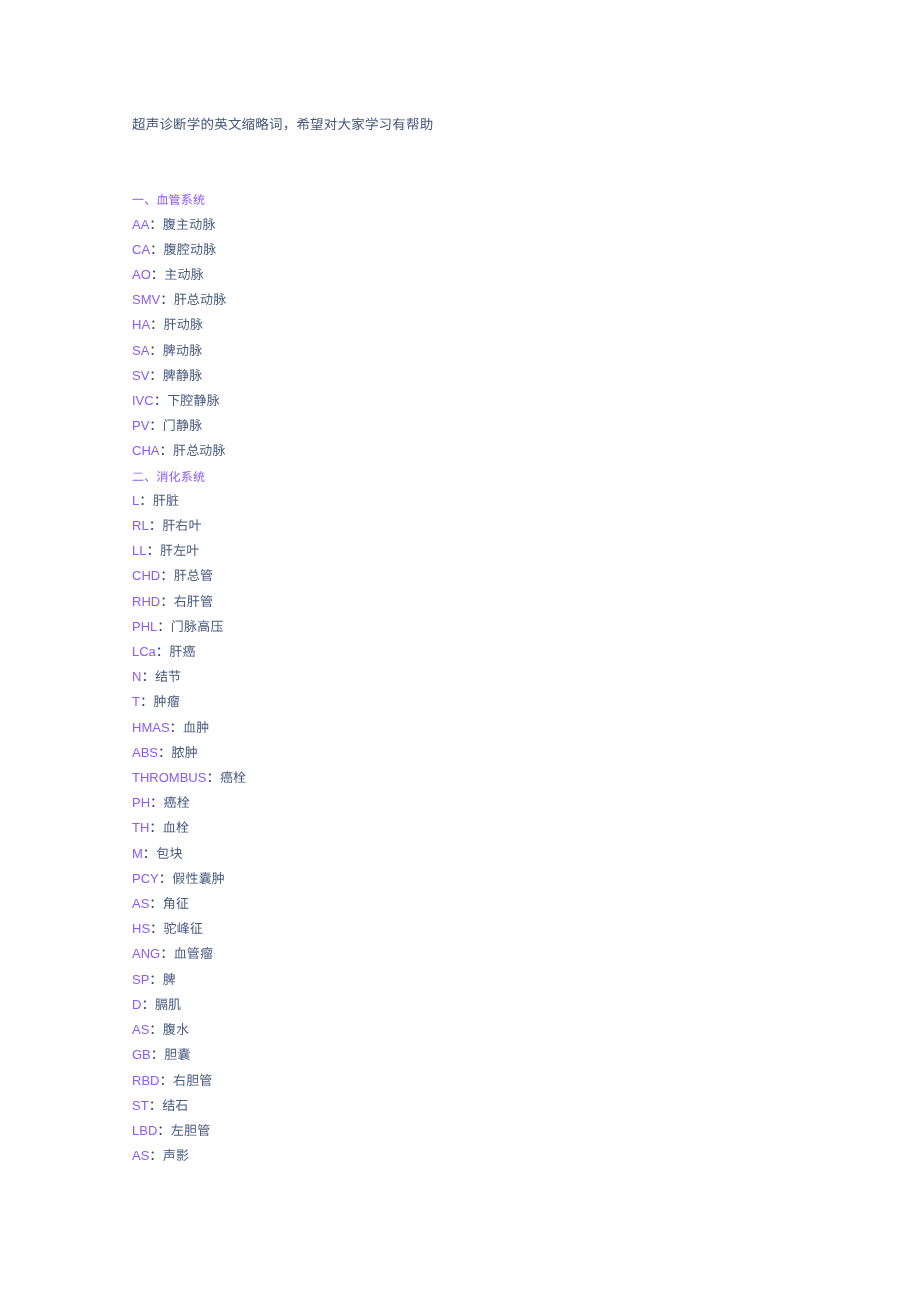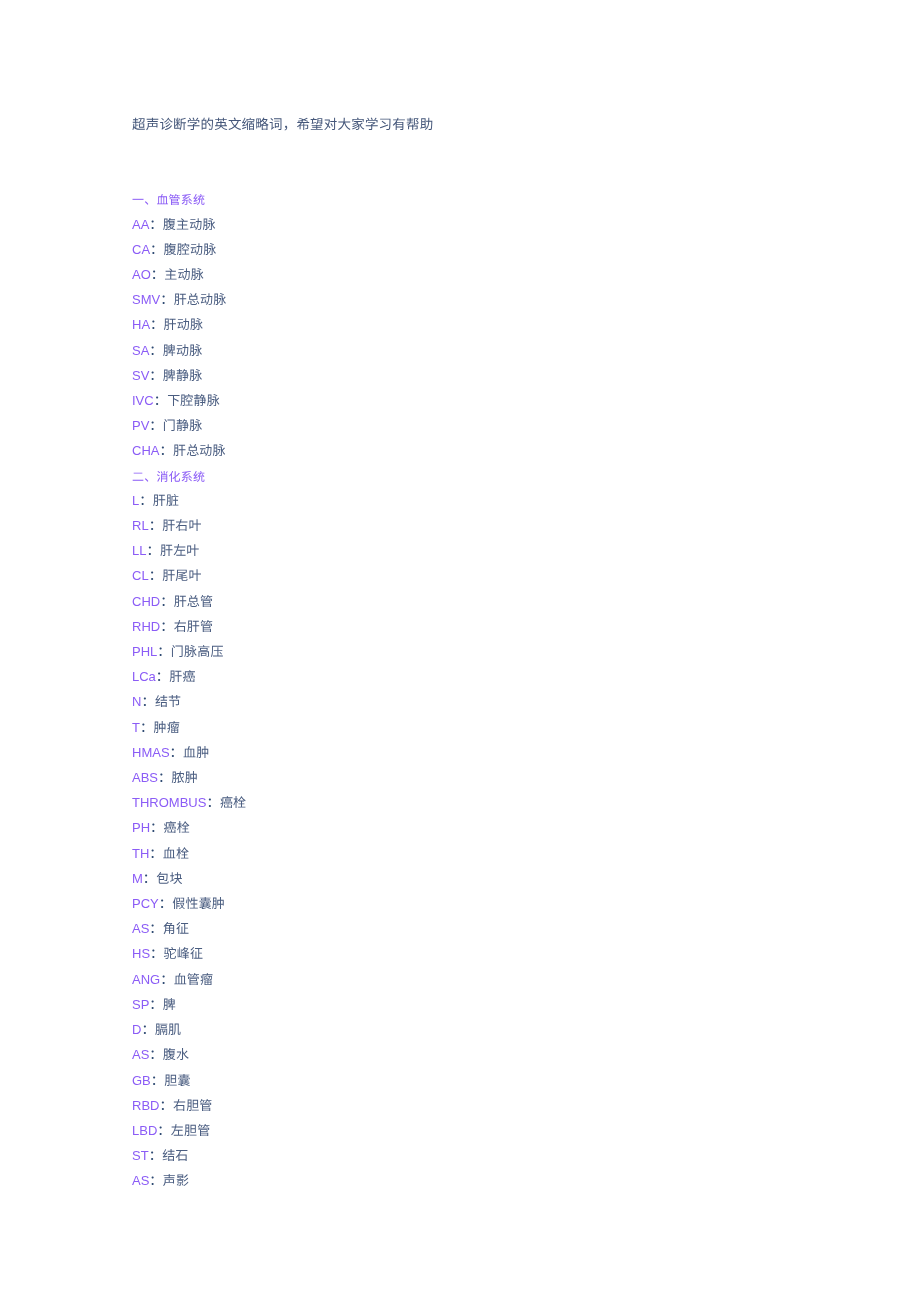--- a/index.html
+++ b/index.html
@@ -113,21 +113,20 @@
         <p class="entry"><span class="abbr">HA</span><span class="sep">：</span><span class="meaning">肝动脉</span></p>
         <p class="entry"><span class="abbr">SA</span><span class="sep">：</span><span class="meaning">脾动脉</span></p>
         <p class="entry"><span class="abbr">SV</span><span class="sep">：</span><span class="meaning">脾静脉</span></p>
         <p class="entry"><span class="abbr">IVC</span><span class="sep">：</span><span class="meaning">下腔静脉</span></p>
         <p class="entry"><span class="abbr">PV</span><span class="sep">：</span><span class="meaning">门静脉</span></p>
         <p class="entry"><span class="abbr">CHA</span><span class="sep">：</span><span class="meaning">肝总动脉</span></p>
         <p class="section-heading">二、消化系统</p>
         <p class="entry"><span class="abbr">L</span><span class="sep">：</span><span class="meaning">肝脏</span></p>
         <p class="entry"><span class="abbr">RL</span><span class="sep">：</span><span class="meaning">肝右叶</span></p>
         <p class="entry"><span class="abbr">LL</span><span class="sep">：</span><span class="meaning">肝左叶</span></p>
-        <p class="entry"><span class="abbr">CL</span><span class="sep">：</span><span class="meaning">肝尾叶</span></p>
         <p class="entry"><span class="abbr">CHD</span><span class="sep">：</span><span class="meaning">肝总管</span></p>
         <p class="entry"><span class="abbr">RHD</span><span class="sep">：</span><span class="meaning">右肝管</span></p>
         <p class="entry"><span class="abbr">PHL</span><span class="sep">：</span><span class="meaning">门脉高压</span></p>
         <p class="entry"><span class="abbr">LCa</span><span class="sep">：</span><span class="meaning">肝癌</span></p>
         <p class="entry"><span class="abbr">N</span><span class="sep">：</span><span class="meaning">结节</span></p>
         <p class="entry"><span class="abbr">T</span><span class="sep">：</span><span class="meaning">肿瘤</span></p>
         <p class="entry"><span class="abbr">HMAS</span><span class="sep">：</span><span class="meaning">血肿</span></p>
         <p class="entry"><span class="abbr">ABS</span><span class="sep">：</span><span class="meaning">脓肿</span></p>
         <p class="entry"><span class="abbr">THROMBUS</span><span class="sep">：</span><span class="meaning">癌栓</span></p>
         <p class="entry"><span class="abbr">PH</span><span class="sep">：</span><span class="meaning">癌栓</span></p>
@@ -135,19 +134,19 @@
         <p class="entry"><span class="abbr">M</span><span class="sep">：</span><span class="meaning">包块</span></p>
         <p class="entry"><span class="abbr">PCY</span><span class="sep">：</span><span class="meaning">假性囊肿</span></p>
         <p class="entry"><span class="abbr">AS</span><span class="sep">：</span><span class="meaning">角征</span></p>
         <p class="entry"><span class="abbr">HS</span><span class="sep">：</span><span class="meaning">驼峰征</span></p>
         <p class="entry"><span class="abbr">ANG</span><span class="sep">：</span><span class="meaning">血管瘤</span></p>
         <p class="entry"><span class="abbr">SP</span><span class="sep">：</span><span class="meaning">脾</span></p>
         <p class="entry"><span class="abbr">D</span><span class="sep">：</span><span class="meaning">膈肌</span></p>
         <p class="entry"><span class="abbr">AS</span><span class="sep">：</span><span class="meaning">腹水</span></p>
         <p class="entry"><span class="abbr">GB</span><span class="sep">：</span><span class="meaning">胆囊</span></p>
         <p class="entry"><span class="abbr">RBD</span><span class="sep">：</span><span class="meaning">右胆管</span></p>
+        <p class="entry"><span class="abbr">ST</span><span class="sep">：</span><span class="meaning">结石</span></p>
         <p class="entry"><span class="abbr">LBD</span><span class="sep">：</span><span class="meaning">左胆管</span></p>
-        <p class="entry"><span class="abbr">ST</span><span class="sep">：</span><span class="meaning">结石</span></p>
         <p class="entry"><span class="abbr">AS</span><span class="sep">：</span><span class="meaning">声影</span></p>
       </div>
 
   </div>
 </div>
 
 </body></html>

